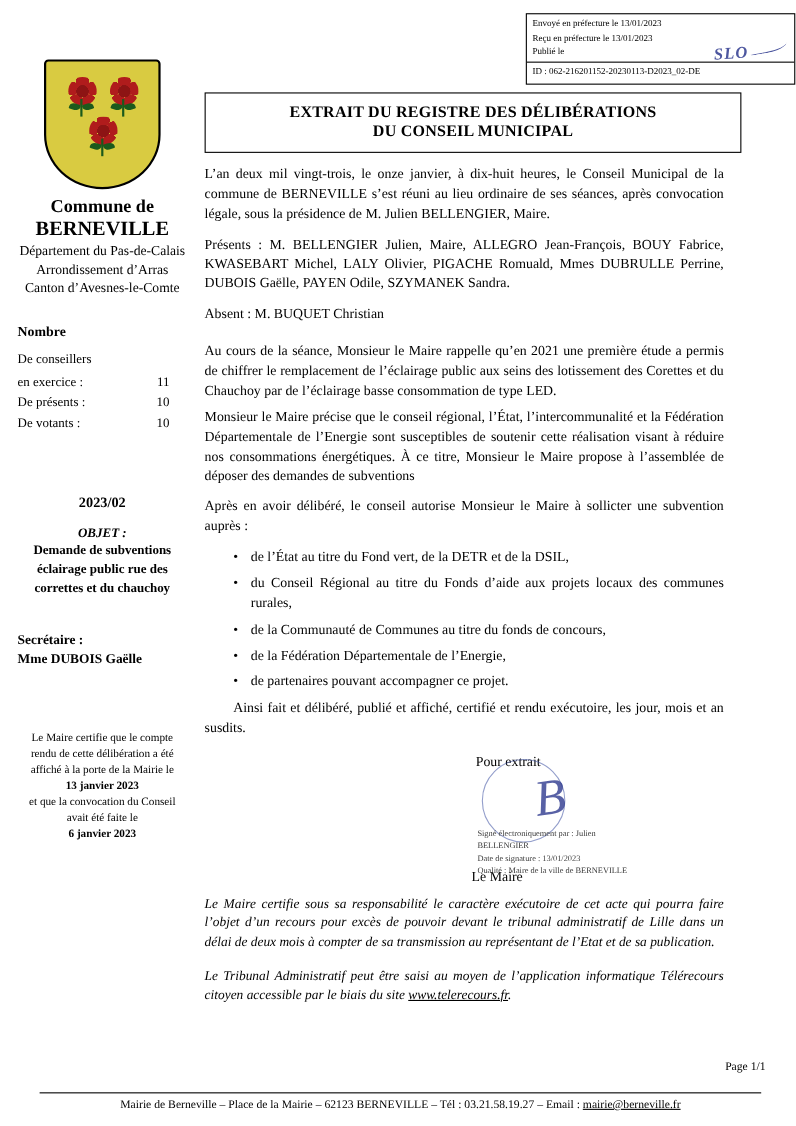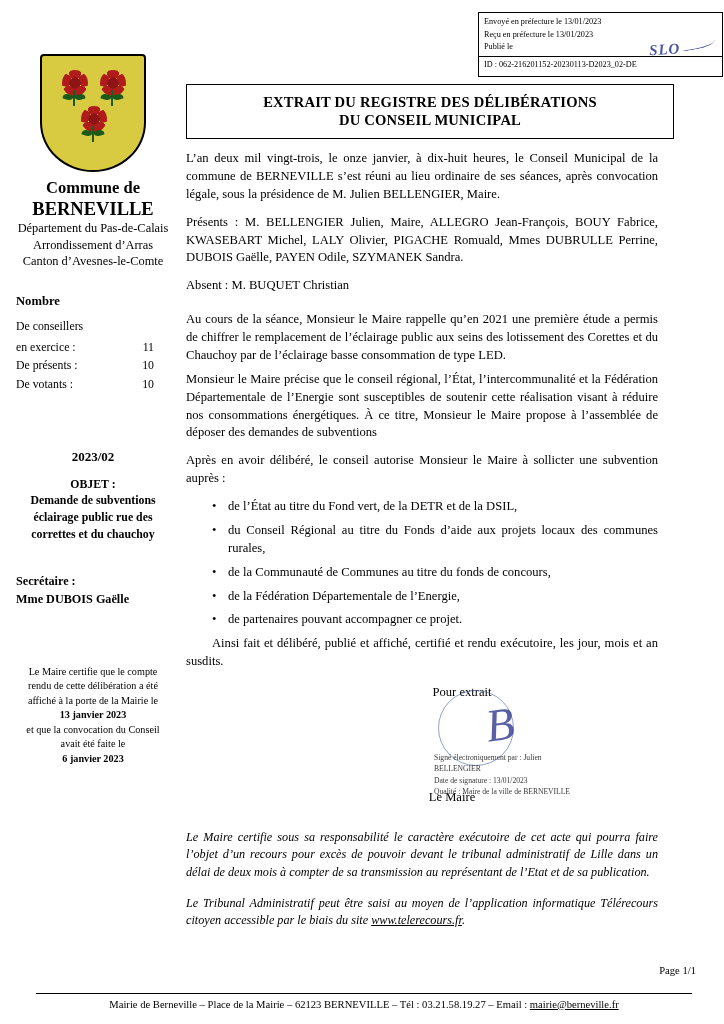--- a/index.html
+++ b/index.html
@@ -194,20 +194,21 @@
 
   .ref-num {
     margin-top: 56px;
     font-size: 13px;
     font-weight: bold;
   }
   .objet-label {
     margin-top: 12px;
     font-size: 11.8px;
     font-weight: bold;
+    font-style: italic;
   }
   .objet-text {
     font-size: 11.8px;
     font-weight: bold;
     line-height: 1.45;
     padding: 0 14px;
   }
   .secretaire {
     margin-top: 30px;
     font-size: 12.2px;
@@ -316,21 +317,21 @@
     font-size: 12.6px;
     margin-top: 2px;
     padding-left: 60px;
   }
 
   .legal {
     font-size: 12.2px;
     font-style: italic;
     line-height: 1.42;
     text-align: justify;
-    margin-top: 24px;
+    margin-top: 8px;
   }
   .legal.second { margin-top: 14px; }
   .legal a, .legal .link {
     color: #000000;
     text-decoration: underline;
   }
 
   
   .page-num {
     position: absolute;

